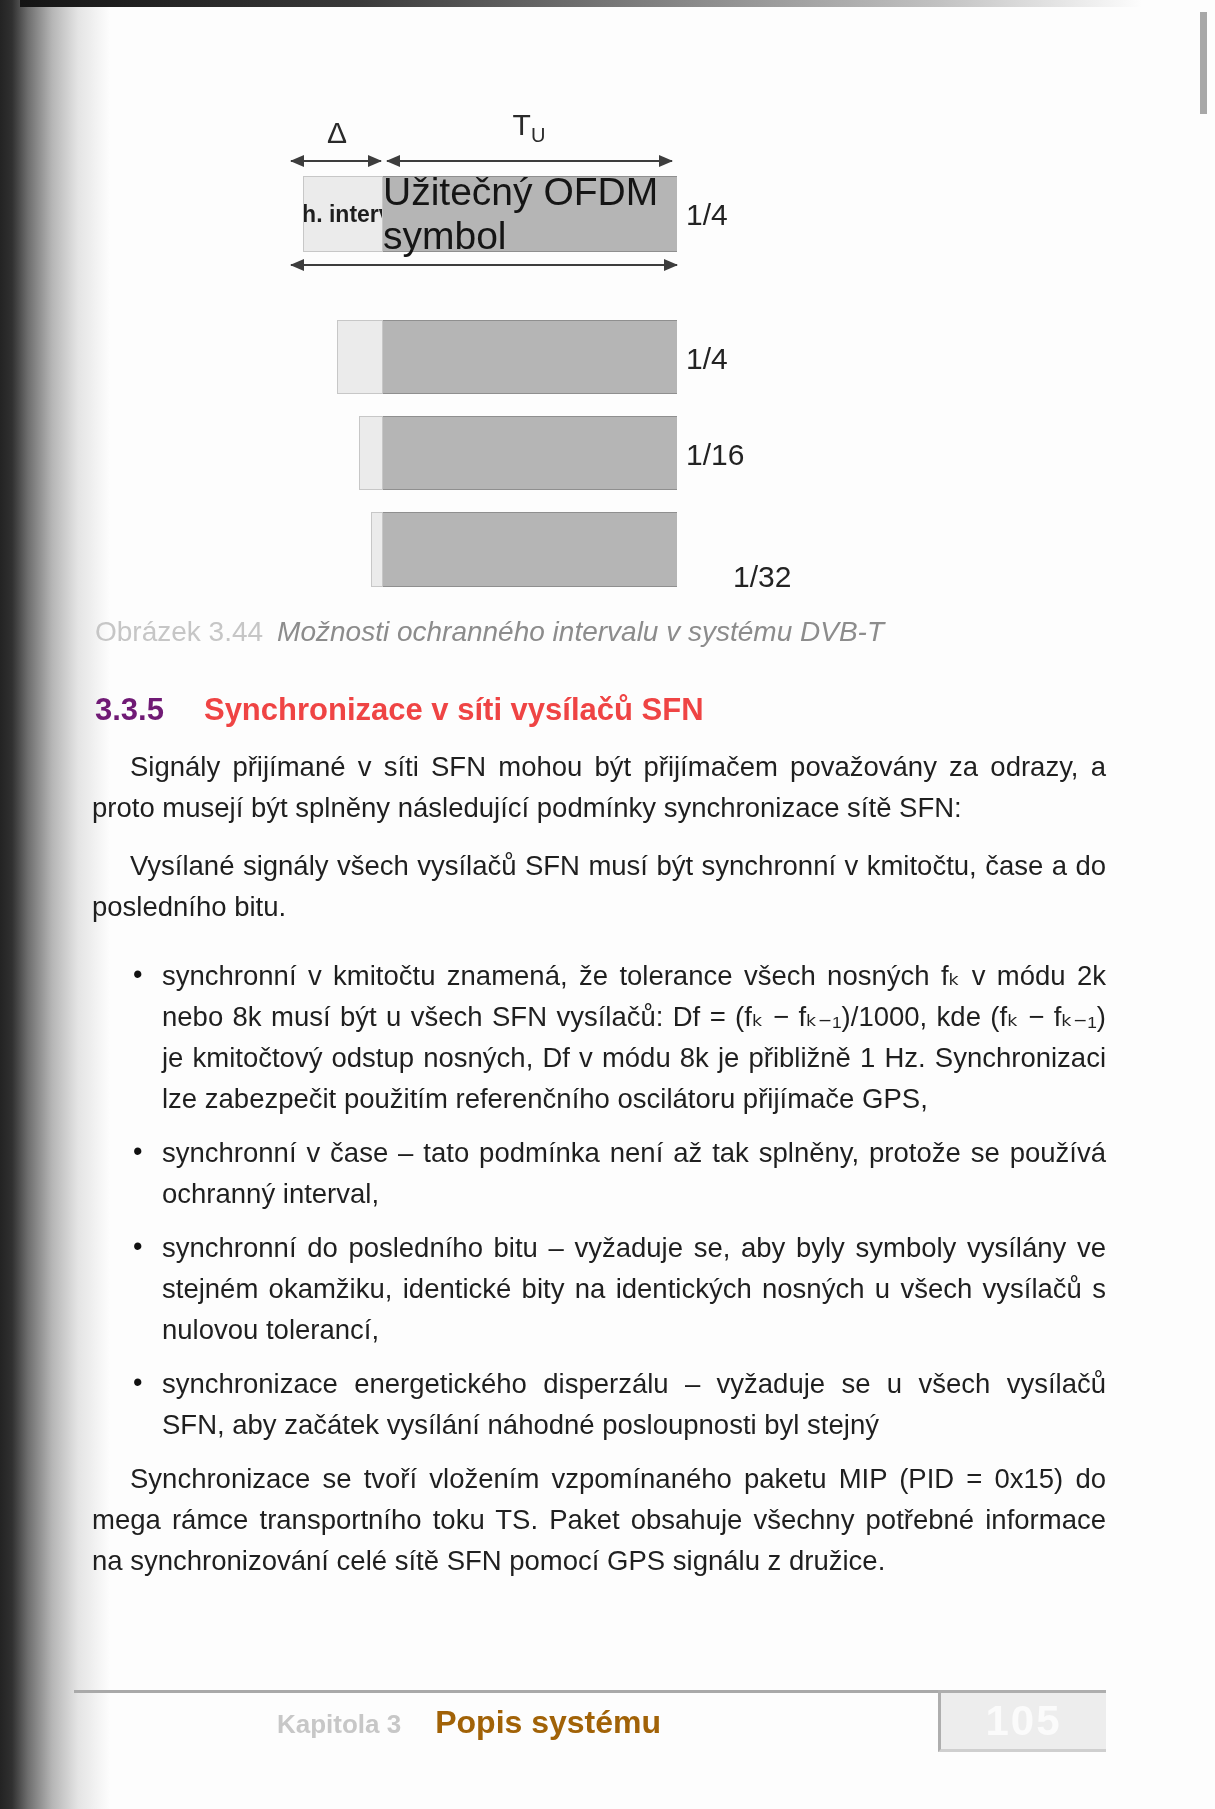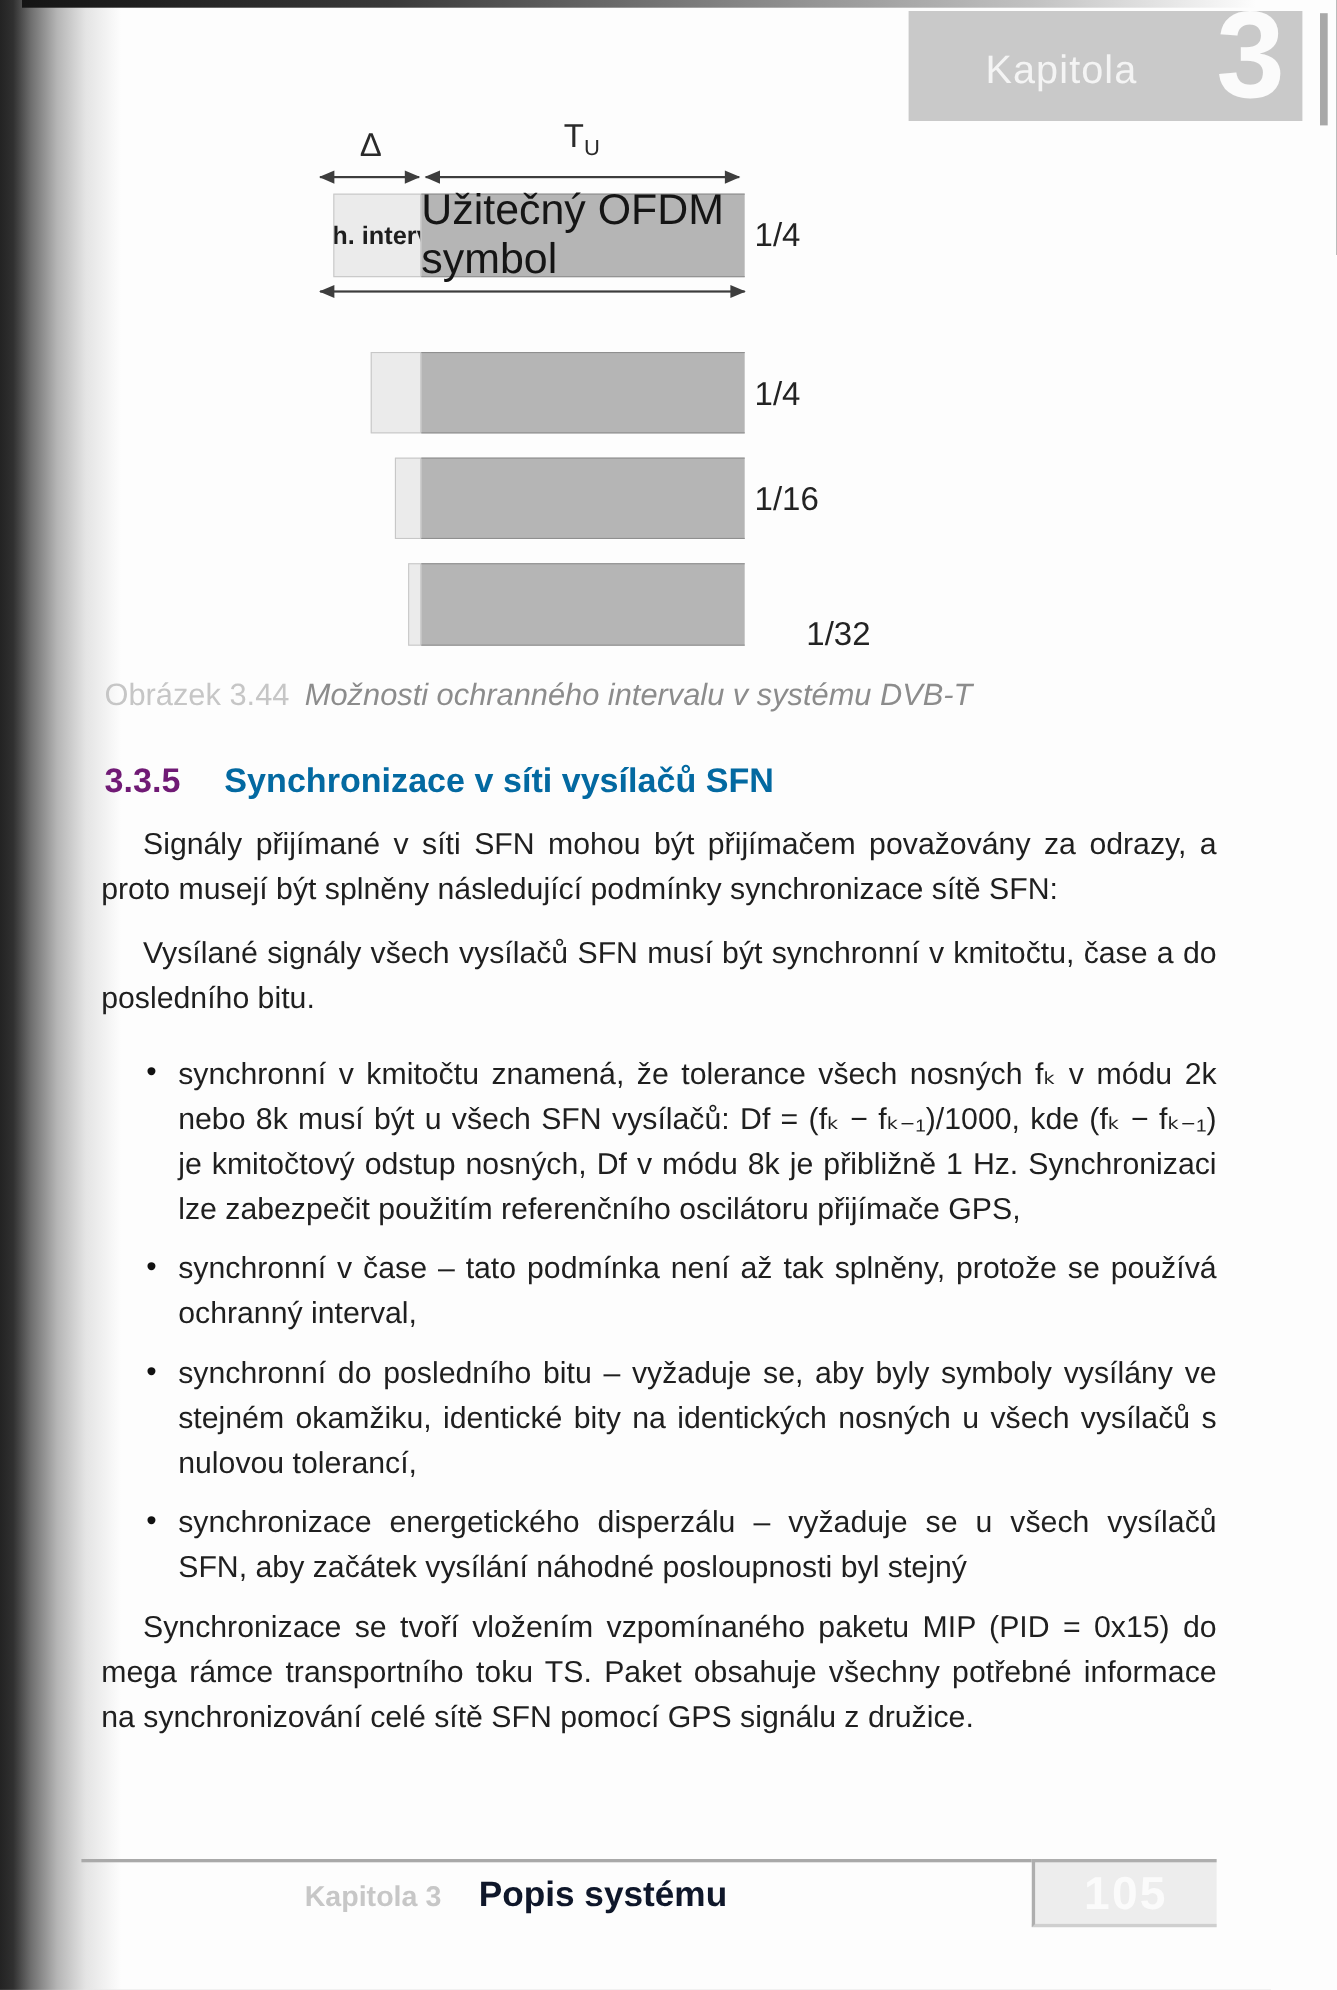--- a/index.html
+++ b/index.html
@@ -54,53 +54,49 @@
   .bar3 .seg-light { width:24px; }
   .bar4 .seg-light { width:12px; }
   .fraction { position:absolute; left:686px; width:90px; font-size:30px; color:#232323; }
 
   
   .caption { position:absolute; left:95px; top:616px; font-size:28px; }
   .caption .cap-label { color:#c6c6c6; margin-right:14px; }
   .caption .cap-text { color:#8c8c8c; font-style:italic; }
   .heading { position:absolute; left:95px; top:692px; font-size:31px; font-weight:bold; }
   .heading .sec-num { color:#701a75; margin-right:40px; }
-  .heading .sec-title { color:#0369a1; }
+  .heading .sec-title { color:#ef4444; }
 
   
   .content { position:absolute; left:92px; top:746px; width:1014px;
     font-size:27.5px; line-height:41px; color:#1f1f1f; }
   .content p { margin:0 0 17px 0; text-indent:38px; text-align:justify; }
   .content ul { list-style:none; margin:28px 0 4px 0; padding:0 0 0 70px; }
   .content li { position:relative; margin-bottom:13px; text-align:justify; }
   .content li::before { content:"•"; position:absolute; left:-29px; top:-1px; font-size:27px; color:#111; }
 
   
   .footer-rule { position:absolute; left:74px; top:1690px; width:864px; height:3px; background:#a9a9a9; }
   .footer-text { position:absolute; left:0; top:1704px; width:938px; text-align:center; white-space:nowrap; }
   .footer-chapter { font-size:26px; font-weight:bold; color:#c7c7c7; margin-right:34px; }
-  .footer-section { font-size:32px; font-weight:bold; color:#0f172a; }
+  .footer-section { font-size:32px; font-weight:bold; color:#a16207; }
   .page-num-box { position:absolute; left:938px; top:1690px; width:168px; height:62px;
     background:#ededed; border-top:3px solid #aeaeae; border-left:3px solid #aeaeae;
     border-bottom:3px solid #cfcfcf; box-sizing:border-box;
     display:flex; align-items:center; justify-content:center; }
   .page-num { font-size:42px; font-weight:bold; color:#fbfbfb; letter-spacing:2px; }
 </style>
 </head>
 <body>
 
 <div class="page">
 
   <div class="binding"></div>
   <div class="top-edge"></div>
 
-  <div class="chapter-box">
-    <span class="chapter-word">Kapitola</span>
-    <span class="chapter-num">3</span>
-  </div>
   <div class="header-strip"></div>
 
   <div class="figure">
 
     <div class="fig-label" style="left:300px; top:116px; width:74px;">Δ</div>
     <div class="fig-label" style="left:386px; top:108px; width:286px;">
       <span>T</span><span class="tsub">U</span>
     </div>
 
     <div class="arrow" style="left:291px; top:160px; width:90px;"></div>

